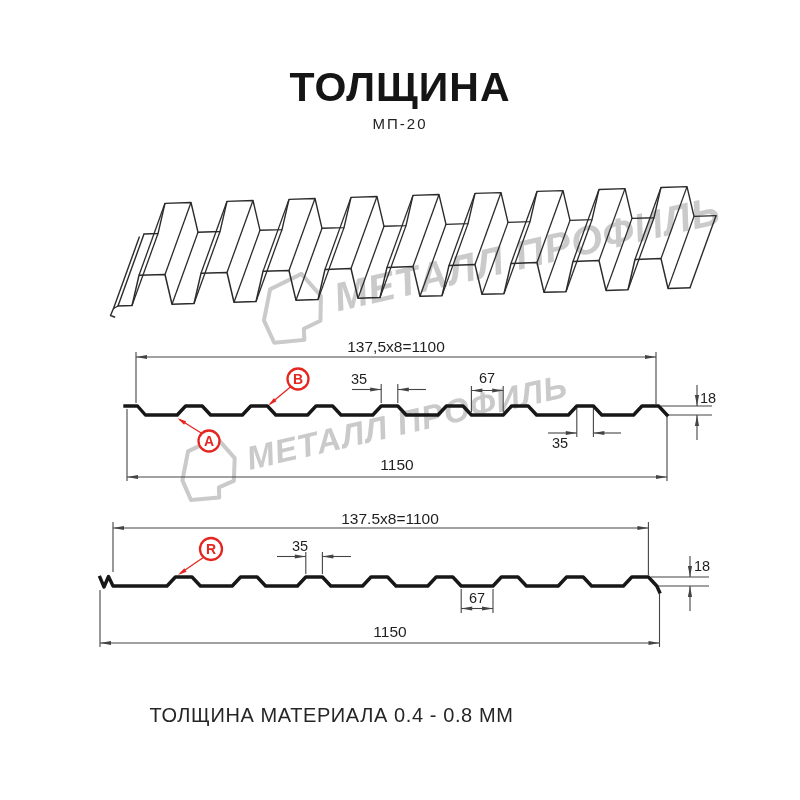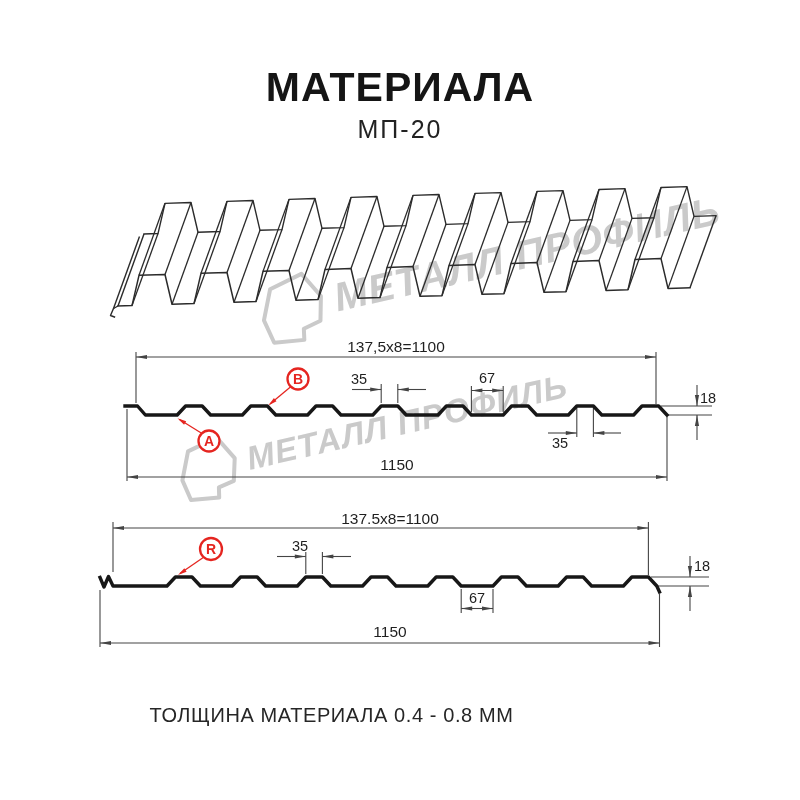--- a/index.html
+++ b/index.html
@@ -1,39 +1,39 @@
 <!DOCTYPE html>
 <html><head>
 <meta charset="utf-8">
 <style>
   html,body{margin:0;padding:0;background:#fff;}
   .page{position:relative;width:800px;height:800px;background:#ffffff;overflow:hidden;
         font-family:"Liberation Sans",sans-serif;}
   .title{position:absolute;top:64px;left:0;width:800px;text-align:center;margin:0;
          font-size:41px;font-weight:700;letter-spacing:1px;color:#151515;}
   .subtitle{position:absolute;top:115px;left:0;width:800px;text-align:center;
-            font-size:25px;font-weight:500;letter-spacing:2px;color:#222;}
+            font-size:15px;font-weight:500;letter-spacing:2px;color:#222;}
   .footer{position:absolute;top:704px;left:0;width:663px;text-align:center;
           font-size:20px;font-weight:500;letter-spacing:.6px;color:#262626;}
   svg{position:absolute;left:0;top:0;}
   .dim{font-family:"Liberation Sans",sans-serif;font-size:14.5px;fill:#1f1f1f;text-anchor:middle;}
   .dimL{font-family:"Liberation Sans",sans-serif;font-size:15.5px;fill:#1f1f1f;text-anchor:middle;}
   .astart{text-anchor:start;}
   .callout{font-family:"Liberation Sans",sans-serif;font-size:14px;font-weight:700;
            fill:#e52520;text-anchor:middle;}
   .ccirc{fill:#ffffff;stroke:#e52520;stroke-width:2.3;}
   .wmtext{font-family:"Liberation Sans",sans-serif;font-weight:700;font-style:italic;
           fill:#cacaca;letter-spacing:1px;}
   .wmlogo{fill:none;stroke:#cacaca;stroke-width:4;stroke-linejoin:round;}
 </style>
 </head>
 <body>
 
 <div class="page">
-  <h1 class="title">МАТЕРИАЛА</h1>
+  <h1 class="title">ТОЛЩИНА</h1>
   <div class="subtitle">МП-20</div>
 
   <svg width="800" height="800" viewBox="0 0 800 800">
 
     <g transform="translate(268,338) rotate(-13)">
       <polygon class="wmlogo" points="0,-18 13,-47 47,-55 61,-29 55,-5 37,-1 35,10 5,6"></polygon>
       <text class="wmtext" x="74" y="-10" font-size="40">МЕТАЛЛ ПРОФИЛЬ</text>
     </g>
     <g transform="translate(186,496) rotate(-13)">
       <polygon class="wmlogo" points="0,-16 12,-43 43,-50 56,-26 50,-4 34,-1 32,9 4,5"></polygon>

